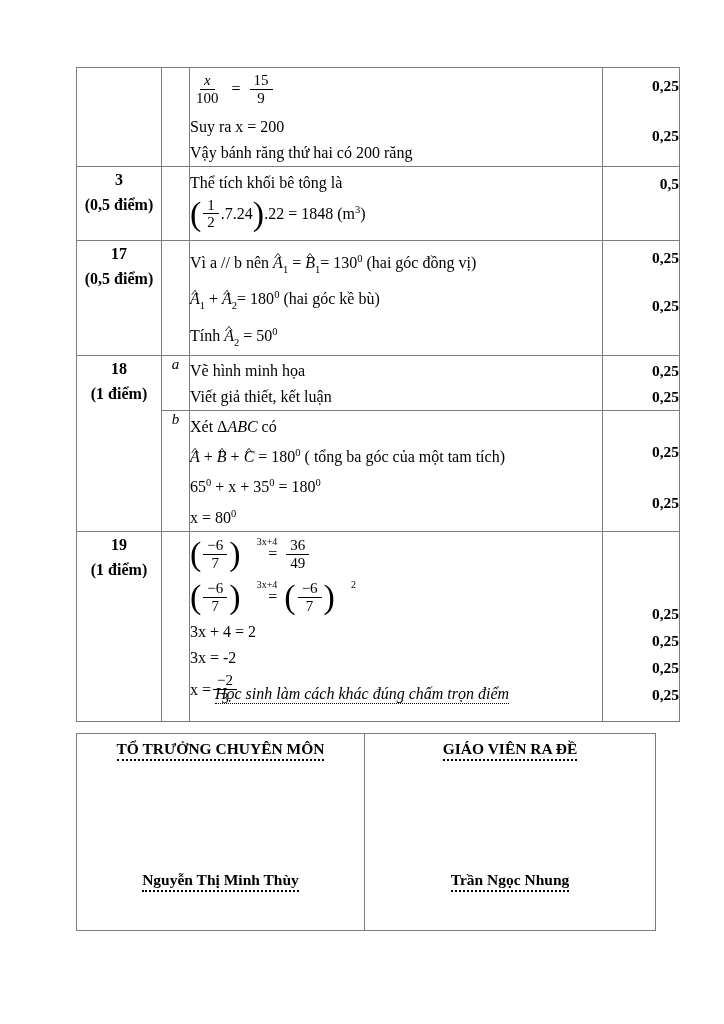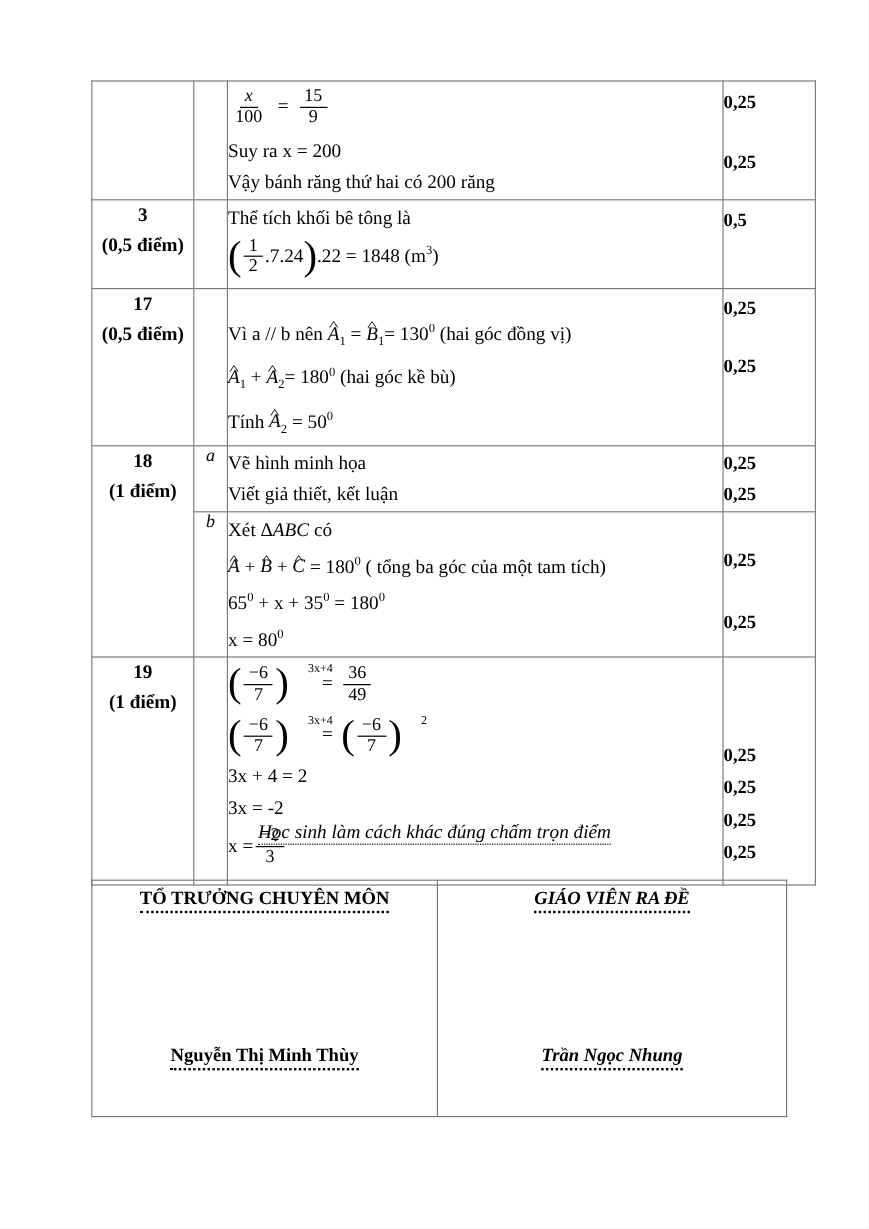--- a/index.html
+++ b/index.html
@@ -9,21 +9,21 @@
     font-family:"Liberation Serif","DejaVu Serif",serif;
     font-size:16px; overflow:hidden;
   }
 
   
   table.atable { position:absolute; left:76px; top:67px; border-collapse:collapse; table-layout:fixed; }
   table.atable td { border:1px solid #7d7d7d; vertical-align:top; padding:0; }
   td.cell-no { text-align:center; font-weight:bold; padding-top:4px; line-height:25px; }
   td.cell-sub { text-align:center; font-style:italic; padding-top:3px; font-size:15px; }
   td.cell-content { padding:0 4px 0 9px; }
-  td.cell-pts { text-align:left; font-weight:bold; font-size:15.5px;font-family:Liberation Serif, serif; }
+  td.cell-pts { text-align:right; font-weight:bold; font-size:15.5px;font-family:Liberation Serif, serif; }
   .pts-item { line-height:24px; }
 
   .line { line-height:26px; white-space:nowrap; }
 
   
   .frac { display:inline-flex; flex-direction:column; align-items:center; vertical-align:middle;
           text-align:center; line-height:1.12; margin:0 2px; font-size:15px; }
   .fnum { display:block; padding:0 4px; border-bottom:1px solid #000; }
   .fden { display:block; padding:0 4px; }
   .eqline { display:flex; align-items:center; white-space:nowrap; }
@@ -42,21 +42,21 @@
 
   
   .note-wrap { position:absolute; left:0; top:685px; width:724px; text-align:center; }
   .note-text { font-style:italic; font-size:16px; border-bottom:1.5px dotted #000; padding-bottom:1px; }
 
   
   .signs { position:absolute; left:76px; top:733px; display:flex; }
   .sign-cell { width:289px; height:198px; box-sizing:border-box; border:1px solid #7d7d7d;
                display:flex; flex-direction:column; justify-content:space-between; align-items:center;
                padding:6px 0 38px 0; }
-  .sign-cell.right { width:291px; border-left:none;font-style:italic; }
+  .sign-cell.right { width:291px; border-left:none; }
   .sign-title, .sign-name { font-weight:bold; font-size:15.5px; border-bottom:2px dotted #000;
                padding-bottom:1px; white-space:nowrap; }
 </style>
 </head>
 <body>
 
 <div class="page">
 
   <table class="atable">
     <colgroup>
@@ -114,21 +114,21 @@
         <div class="pts-item" style="margin-top:5px">0,5</div>
       </td>
     </tr>
 
     <tr style="height:76px">
       <td class="cell-no">
         <div>17</div>
         <div>(0,5 điểm)</div>
       </td>
       <td class="cell-sub"></td>
-      <td class="cell-content" style="padding-top:21px">
+      <td class="cell-content" style="padding-top:5px">
         <div class="line">
           <span>Vì a // b nên </span><span class="hat">A</span><sub class="idx">1</sub><span> = </span><span class="hat">B</span><sub class="idx">1</sub><span>= 130</span><sup class="deg">0</sup><span> (hai góc đồng vị)</span>
         </div>
         <div class="line">
           <span class="hat">A</span><sub class="idx">1</sub><span> + </span><span class="hat">A</span><sub class="idx">2</sub><span>= 180</span><sup class="deg">0</sup><span> (hai góc kề bù)</span>
         </div>
         <div class="line">
           <span>Tính </span><span class="hat">A</span><sub class="idx">2</sub><span> = 50</span><sup class="deg">0</sup>
         </div>
       </td>

